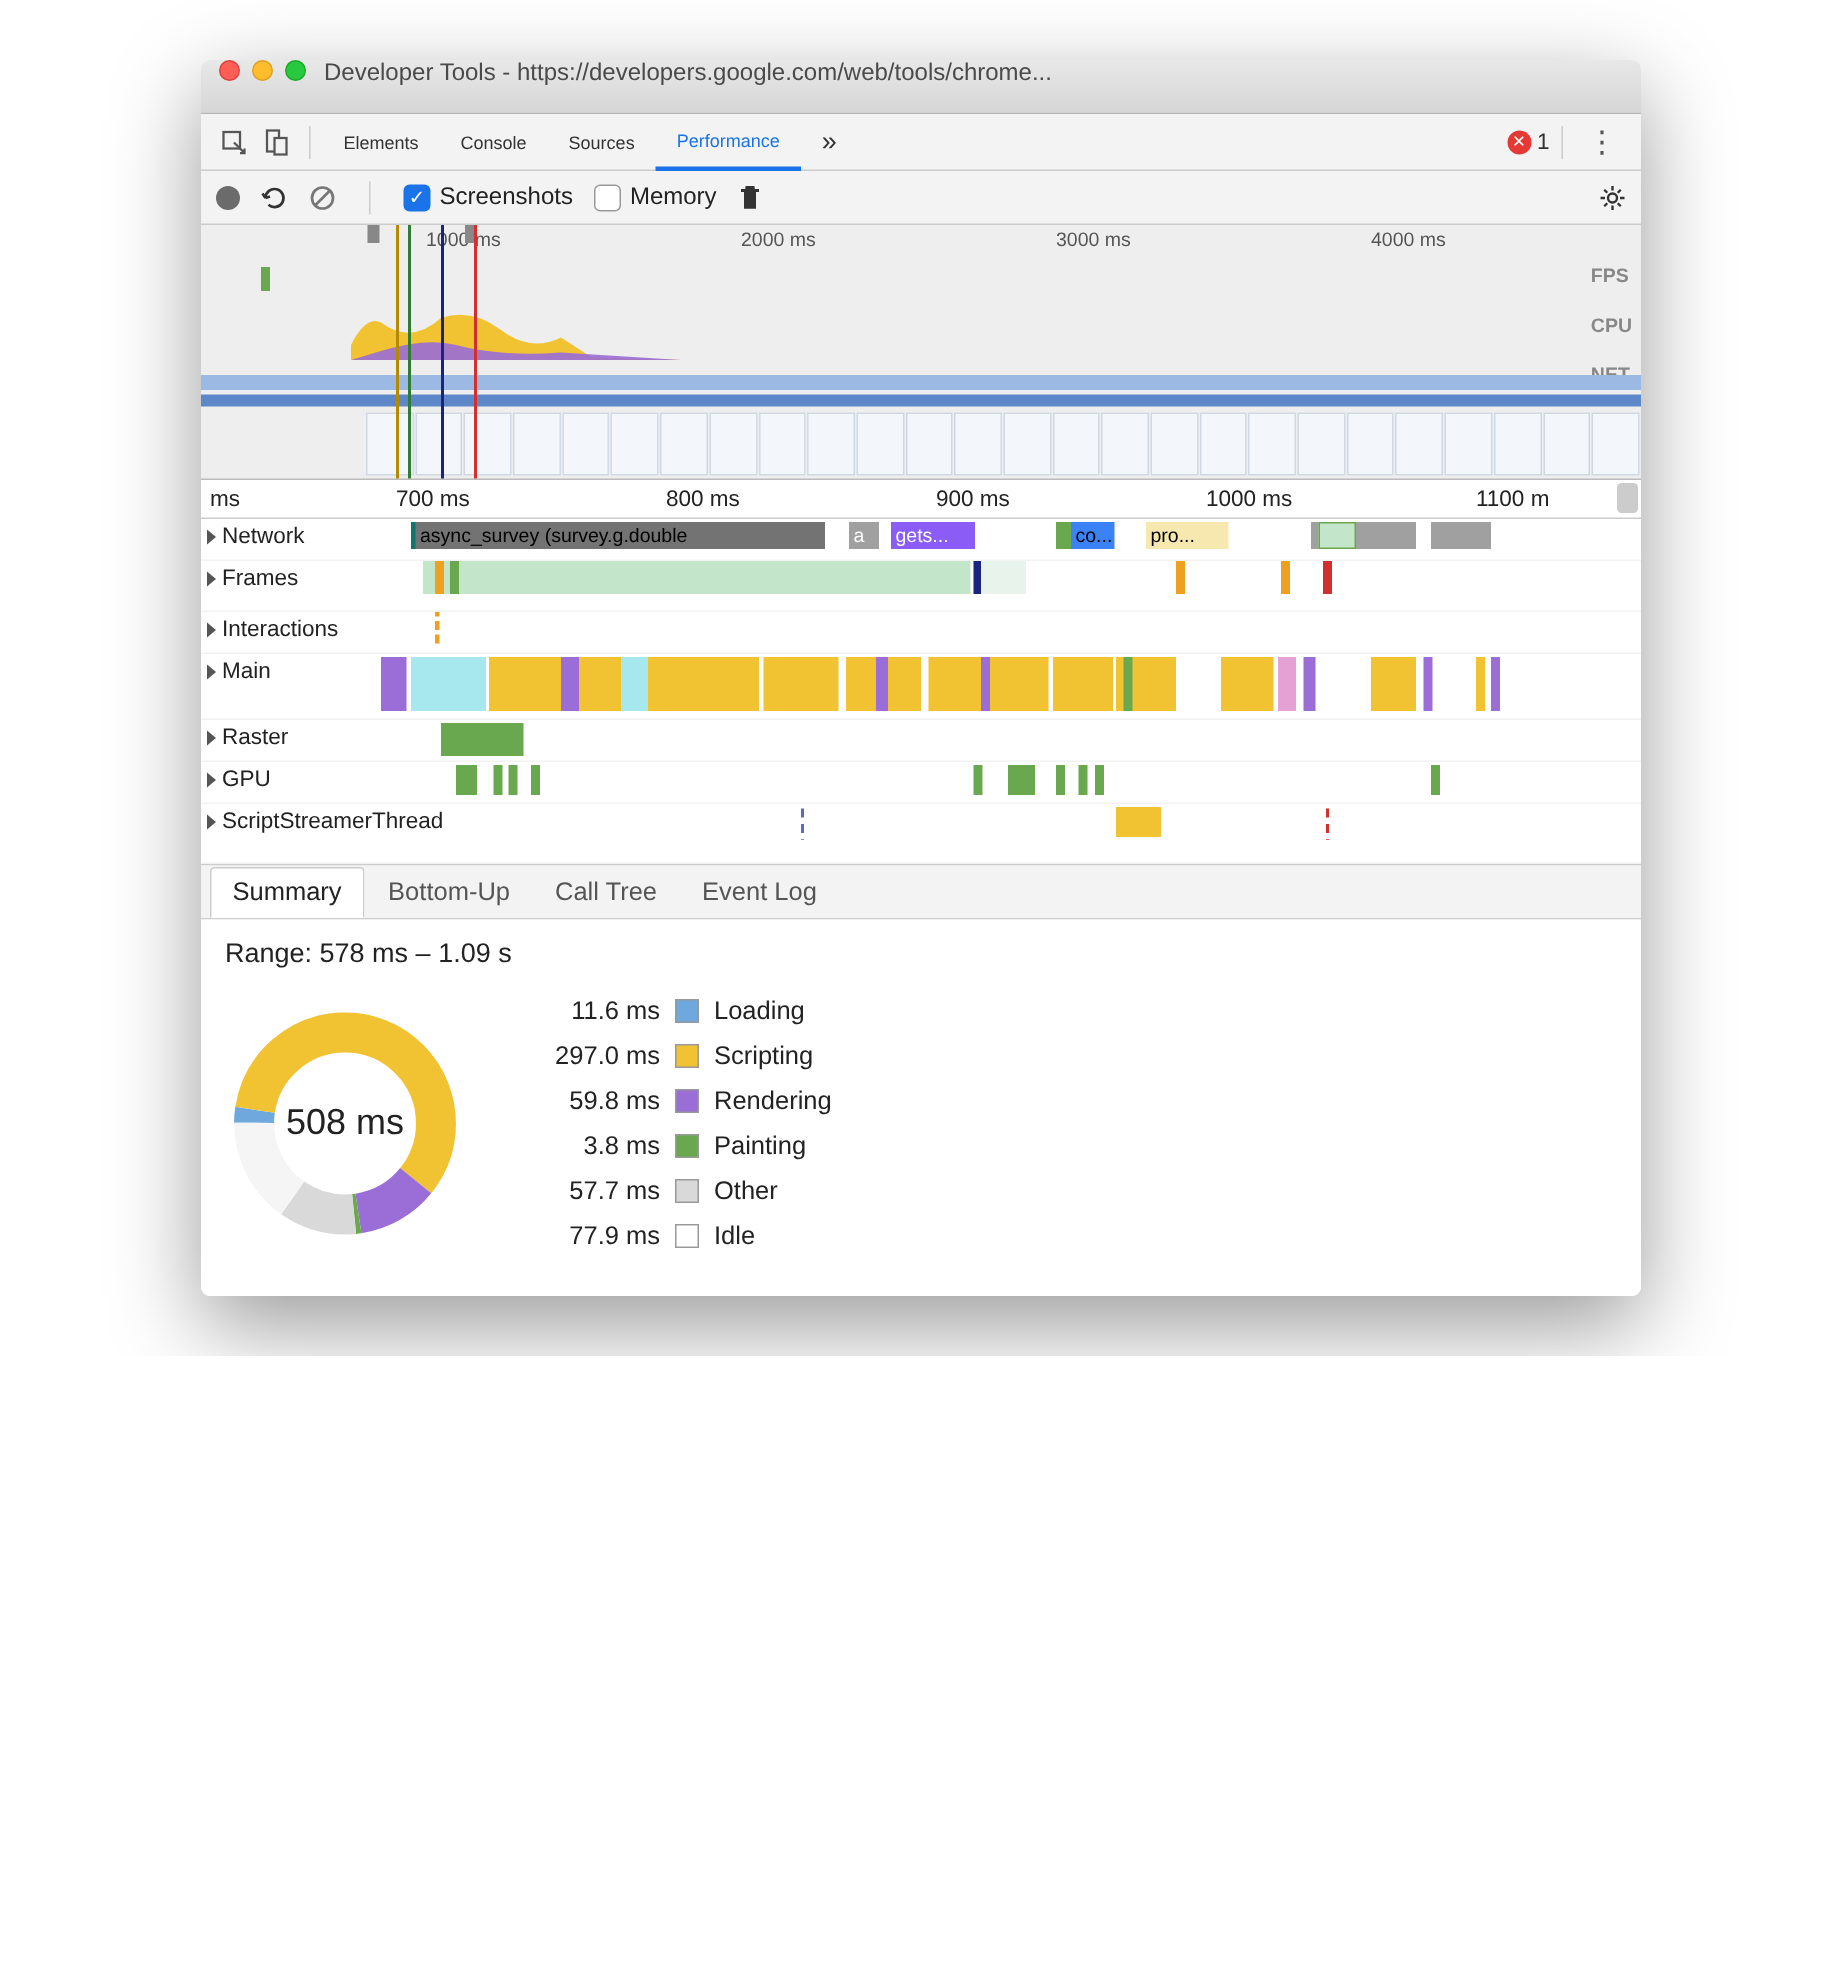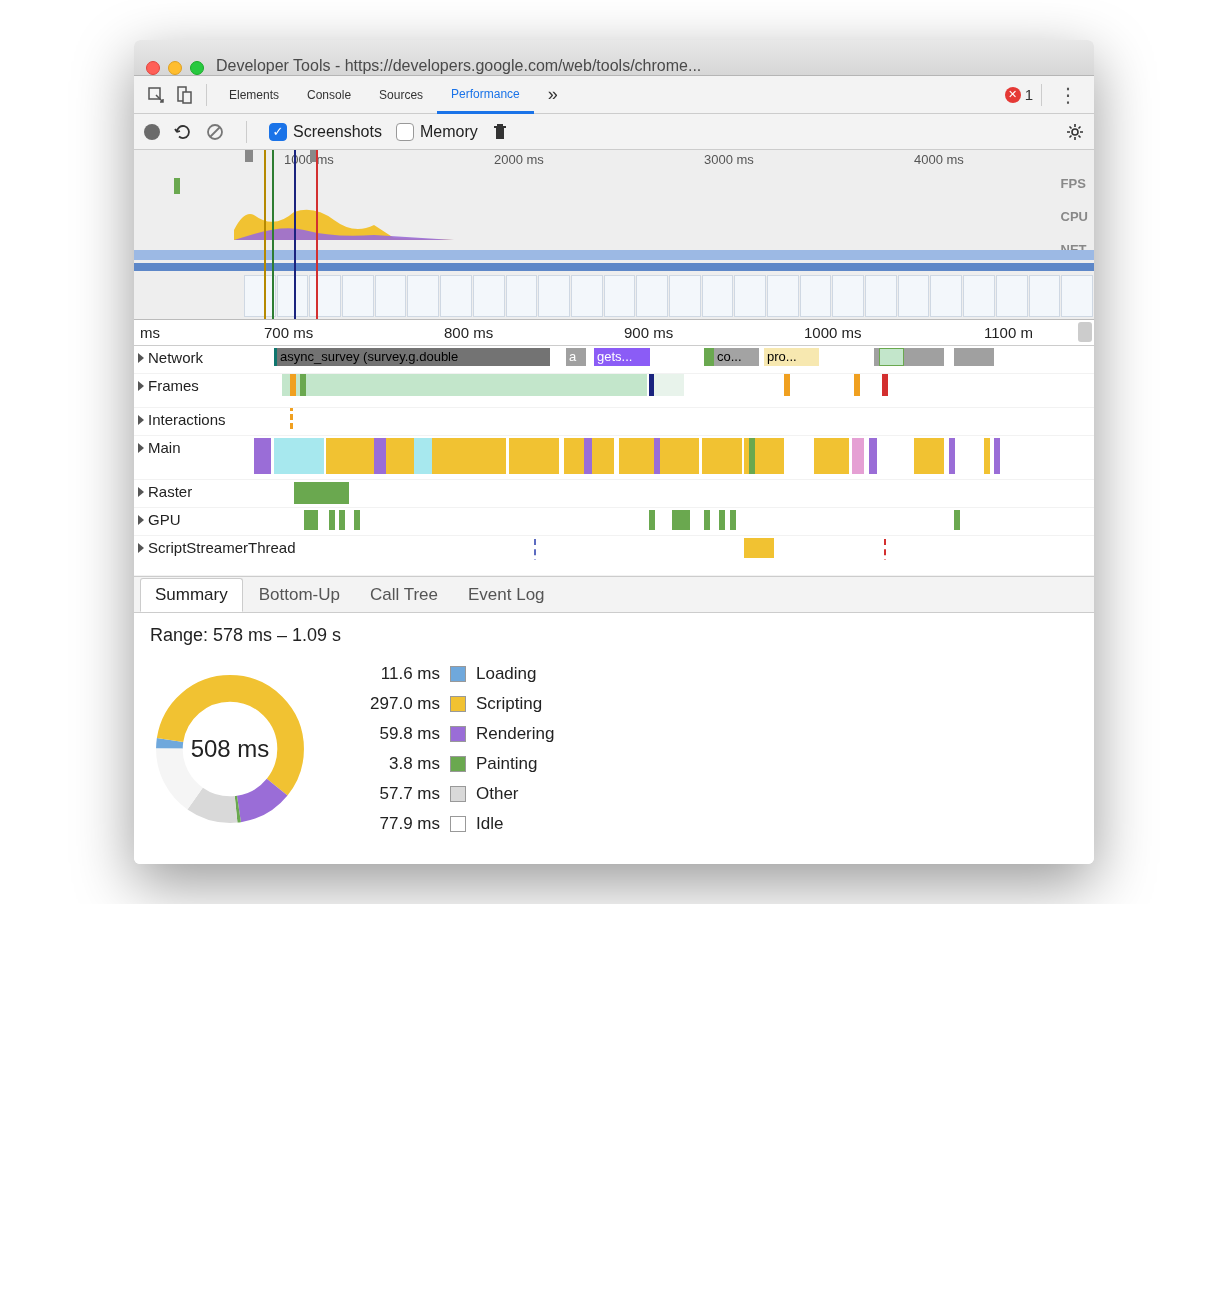--- a/index.html
+++ b/index.html
@@ -1,18 +1,18 @@
 <!DOCTYPE html>
 <html><head>
 <meta charset="utf-8">
 <style>
 * { box-sizing: border-box; margin: 0; padding: 0; }
 body { font-family: -apple-system, "Helvetica Neue", Arial, sans-serif; background: #fff; padding: 40px; }
 .window { width: 960px; background: #fff; border-radius: 6px; box-shadow: 0 20px 60px rgba(0,0,0,0.4); overflow: hidden; margin: 0 auto; }
-.titlebar { display: flex; align-items: flex-end; height: 36px; background: linear-gradient(#e8e8e8,#d6d6d6); padding: 0 12px; border-bottom: 1px solid #b5b5b5; }
+.titlebar { display: flex; align-items: flex-start; height: 36px; background: linear-gradient(#e8e8e8,#d6d6d6); padding: 0 12px; border-bottom: 1px solid #b5b5b5; }
 .traffic { display: flex; gap: 8px; margin-right: 12px; }
 .tl { width: 14px; height: 14px; border-radius: 50%; }
 .tl.red { background: #ff5f57; border:1px solid #e0443e; }
 .tl.yellow { background: #ffbd2e; border:1px solid #dea123; }
 .tl.green { background: #28c940; border:1px solid #1aab29; }
 .title { font-size: 16px; color: #4a4a4a; white-space: nowrap; overflow: hidden; text-overflow: ellipsis; }
 .tabbar { display: flex; align-items: center; height: 38px; border-bottom: 1px solid #ccc; padding: 0 8px; background:#f3f3f3; }
 .tabbar .iconbtn { width: 28px; height: 28px; display:flex; align-items:center; justify-content:center; color:#555; }
 .divider { width:1px; height:22px; background:#ccc; margin:0 8px; }
 .tab { padding: 0 14px; height: 38px; display:flex; align-items:center; font-size:12px; color:#333; cursor:pointer; }
@@ -213,21 +213,21 @@
 
     <div class="track">
       <div class="thead">
           <span class="tri"></span>
           <span>Network</span>
         </div>
       <div class="tbody">
         <div class="bar" style="left:20px; width:276px; background:#737373; border-left:3px solid #0f766e;">async_survey (survey.g.double</div>
         <div class="bar" style="left:312px; width:20px; background:#a0a0a0; color:#fff;">a</div>
         <div class="bar" style="left:340px; width:56px; background:#8b5cf6; color:#fff;">gets...</div>
-        <div class="bar" style="left:460px; width:45px; background:#a3a3a3;">co...</div>
+        <div class="bar" style="left:460px; width:29px; background:#3b82f6;">co...</div>
         <div class="bar" style="left:510px; width:55px; background:#f7e8b0;">pro...</div>
         <div class="bar" style="left:450px; width:10px; background:#6aa84f;"></div>
         <div class="bar" style="left:620px; width:70px; background:#a0a0a0;"></div>
         <div class="bar" style="left:625px; width:25px; background:#c3e6cb; border:1px solid #6aa84f;"></div>
         <div class="bar" style="left:700px; width:40px; background:#a0a0a0;"></div>
       </div>
     </div>
 
     <div class="track" style="min-height:34px;">
       <div class="thead">

